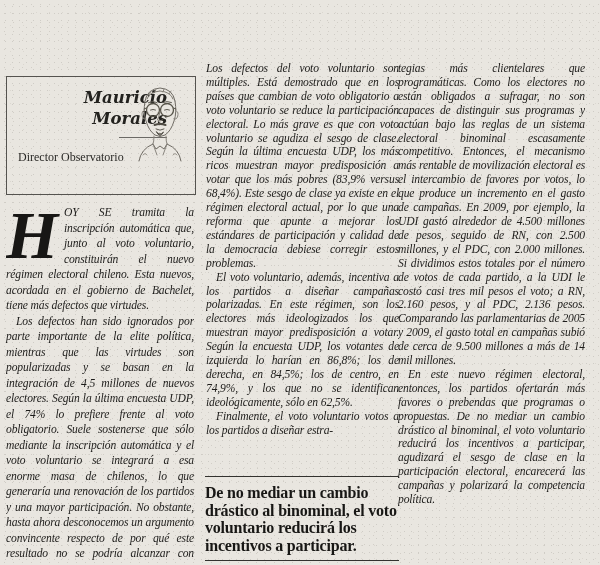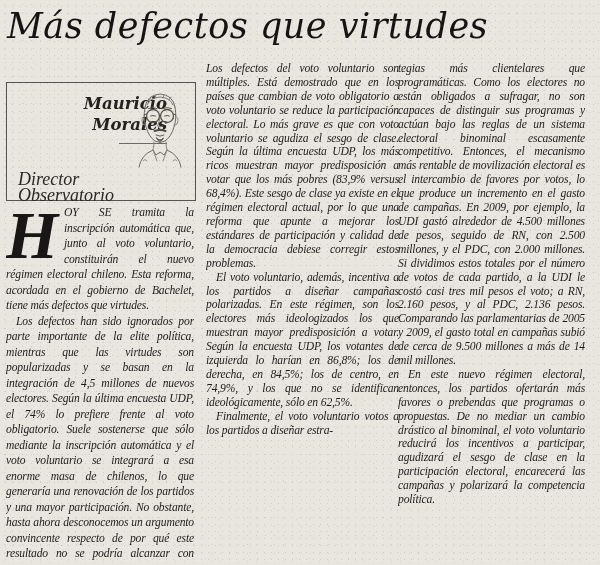--- a/index.html
+++ b/index.html
@@ -28,36 +28,35 @@
     position:absolute;left:7px;top:6px;width:560px;
     font-family:"DejaVu Serif",serif;
     font-style:italic;font-weight:500;
     font-size:35px;letter-spacing:0.5px;
     color:#151412;
   }
   
   .author-box{
     position:absolute;left:6px;top:76px;width:190px;height:119px;
     border:1px solid #55534f;
-    margin-top:6px;
   }
   .author-name{
     position:absolute;top:10px;left:28px;width:132px;
     text-align:right;
     font-family:"DejaVu Serif",serif;
     font-style:italic;font-weight:bold;
     font-size:16.5px;line-height:21px;color:#23221f;
   }
   .name-rule{
     position:absolute;top:60px;left:112px;width:48px;height:0;
     border-top:1px solid #6b6965;
   }
   .author-role{
-    position:absolute;left:11px;top:88px;width:150px;
-    font-style:italic;font-size:18px;line-height:16px;color:#2a2926;
+    position:absolute;left:11px;top:72px;width:150px;
+    font-size:12px;line-height:16px;color:#2a2926;
   }
   .portrait{
     position:absolute;right:4px;top:6px;width:62px;height:82px;
   }
   
   .col{
     position:absolute;
     font-size:11.6px;line-height:13.9px;letter-spacing:-0.15px;
     text-align:justify;
     overflow:hidden;
@@ -84,21 +83,20 @@
     font-family:"Liberation Serif",serif;font-weight:bold;
     font-size:16px;line-height:17.5px;letter-spacing:-0.2px;
     color:#181715;
   }
 </style>
 </head>
 <body>
 
 <div class="page">
 
-  <h1 class="headline">Más defectos que virtudes</h1>
 
   <div class="author-box">
     <div class="author-name">
       <div>Mauricio</div>
       <div>Morales</div>
     </div>
     <div class="name-rule"></div>
     <div class="author-role">
       <div>Director Observatorio</div>
     </div>
@@ -133,29 +131,32 @@
         <path d="M25 53 Q25 59 24 61 M37 53 Q37 59 38 61"></path>
 
         <path d="M10 78 Q12 66 24 61 L27 66 L31 63 L35 66 L38 61 Q50 66 52 78" stroke="#6f6b64"></path>
         <path d="M24 61 L28 72 M38 61 L34 72" stroke="#8a867f"></path>
         <path d="M14 72 Q16 69 18 72 M48 72 Q46 69 44 72" stroke="#9a968e"></path>
       </g>
     </svg>
   </div>
 
   <div class="col" id="col1">
-    <p><span class="dropcap">H</span><span>OY SE tramita la inscripción automática que, junto al voto voluntario, constituirán el nuevo régimen electoral chileno. Esta reforma, acordada en el gobierno de Bachelet, tiene más defectos que virtudes.</span></p>
+    <p><span class="dropcap">H</span><span>OY SE tramita la inscripción automática que, junto al voto voluntario, constituirán el nuevo régimen electoral chileno. Esta nuevos, acordada en el gobierno de Bachelet, tiene más defectos que virtudes.</span></p>
     <p>Los defectos han sido ignorados por parte importante de la elite política, mientras que las virtudes son popularizadas y se basan en la integración de 4,5 millones de nuevos electores. Según la última encuesta UDP, el 74% lo prefiere frente al voto obligatorio. Suele sostenerse que sólo mediante la inscripción automática y el voto voluntario se integrará a esa enorme masa de chilenos, lo que generaría una renovación de los partidos y una mayor participación. No obstante, hasta ahora desconocemos un argumento convincente respecto de por qué este resultado no se podría alcanzar con inscripción automática y voto obligatorio.</p>
   </div>
 
   <div class="col" id="col2">
     <p>Los defectos del voto voluntario son múltiples. Está demostrado que en los países que cambian de voto obligatorio a voto voluntario se reduce la participación electoral. Lo más grave es que con voto voluntario se agudiza el sesgo de clase. Según la última encuesta UDP, los más ricos muestran mayor predisposición a votar que los más pobres (83,9% versus 68,4%). Este sesgo de clase ya existe en el régimen electoral actual, por lo que una reforma que apunte a mejorar los estándares de participación y calidad de la democracia debiese corregir estos problemas.</p>
     <p>El voto voluntario, además, incentiva a los partidos a diseñar campañas polarizadas. En este régimen, son los electores más ideologizados los que muestran mayor predisposición a votar. Según la encuesta UDP, los votantes de izquierda lo harían en 86,8%; los de derecha, en 84,5%; los de centro, en 74,9%, y los que no se identifican ideológicamente, sólo en 62,5%.</p>
     <p>Finalmente, el voto voluntario votos a los partidos a diseñar estra-</p>
   </div>
 
   <div class="col" id="col3">
     <p>tegias más clientelares que programáticas. Como los electores no están obligados a sufragar, no son capaces de distinguir sus programas y actúan bajo las reglas de un sistema electoral binominal escasamente competitivo. Entonces, el mecanismo más rentable de movilización electoral es el intercambio de favores por votos, lo que produce un incremento en el gasto de campañas. En 2009, por ejemplo, la UDI gastó alrededor de 4.500 millones de pesos, seguido de RN, con 2.500 millones, y el PDC, con 2.000 millones. Si dividimos estos totales por el número de votos de cada partido, a la UDI le costó casi tres mil pesos el voto; a RN, 2.160 pesos, y al PDC, 2.136 pesos. Comparando las parlamentarias de 2005 y 2009, el gasto total en campañas subió de cerca de 9.500 millones a más de 14 mil millones.</p>
     <p>En este nuevo régimen electoral, entonces, los partidos ofertarán más favores o prebendas que programas o propuestas. De no mediar un cambio drástico al binominal, el voto voluntario reducirá los incentivos a participar, agudizará el sesgo de clase en la participación electoral, encarecerá las campañas y polarizará la competencia política.</p>
   </div>
 
+  <div class="pull-quote">
+    <p>De no mediar un cambio drástico al binominal, el voto voluntario reducirá los incentivos a participar.</p>
+  </div>
 
 </div>
 
 </body></html>

